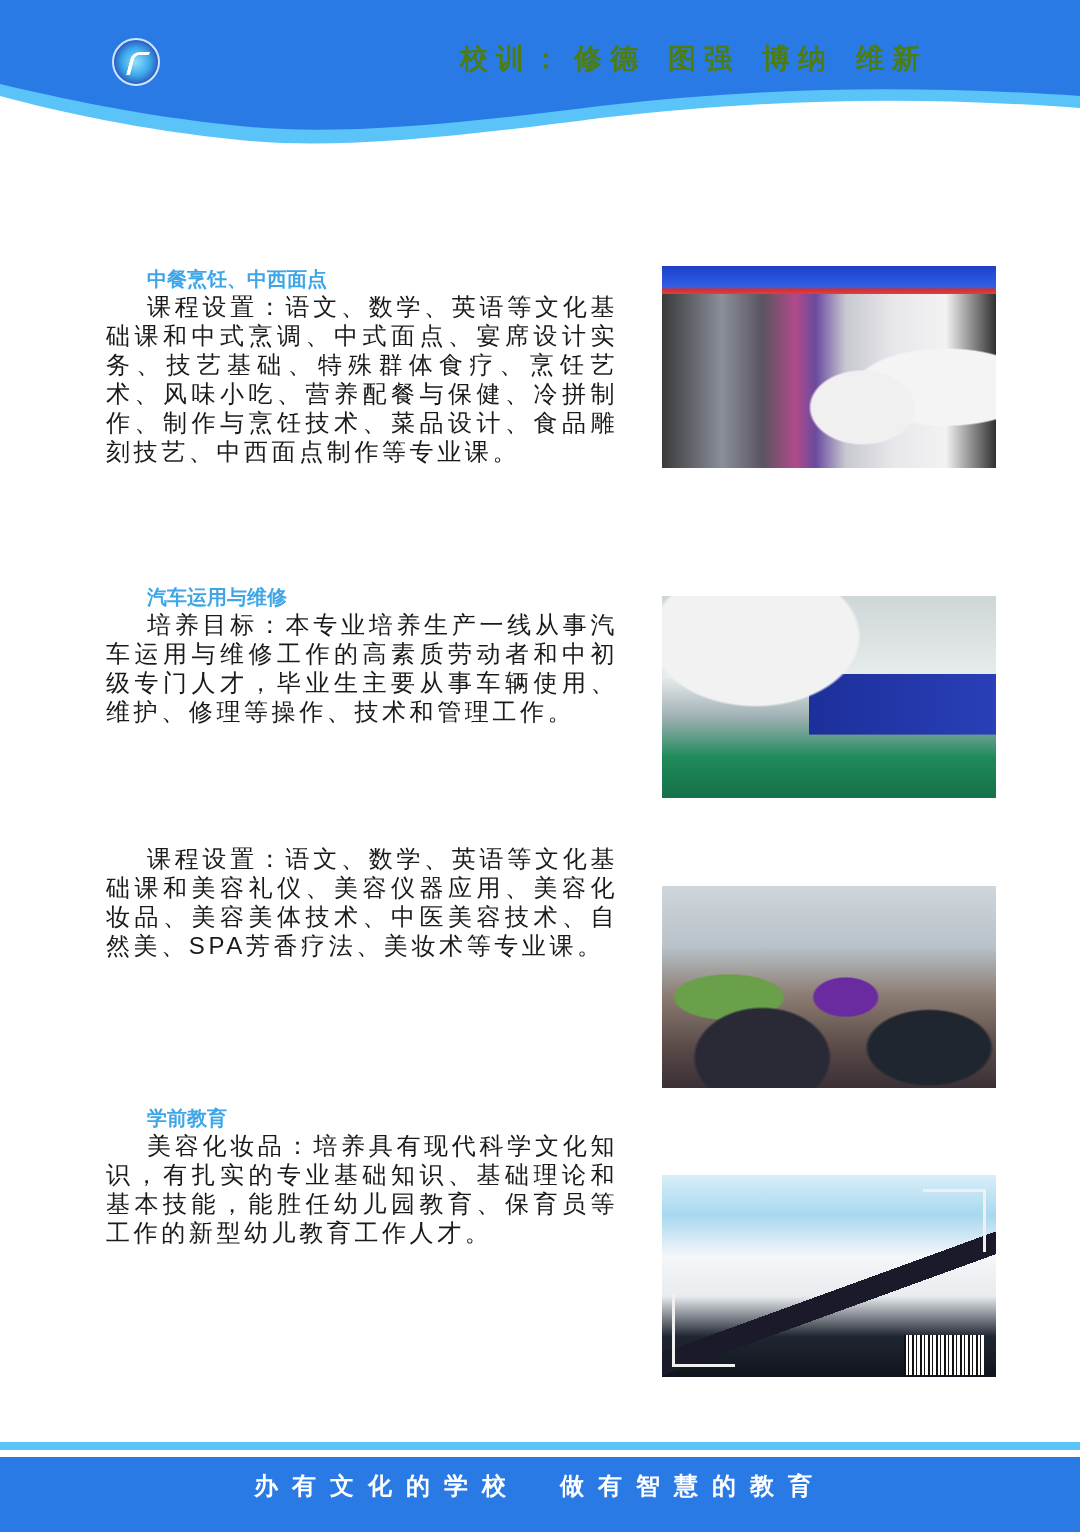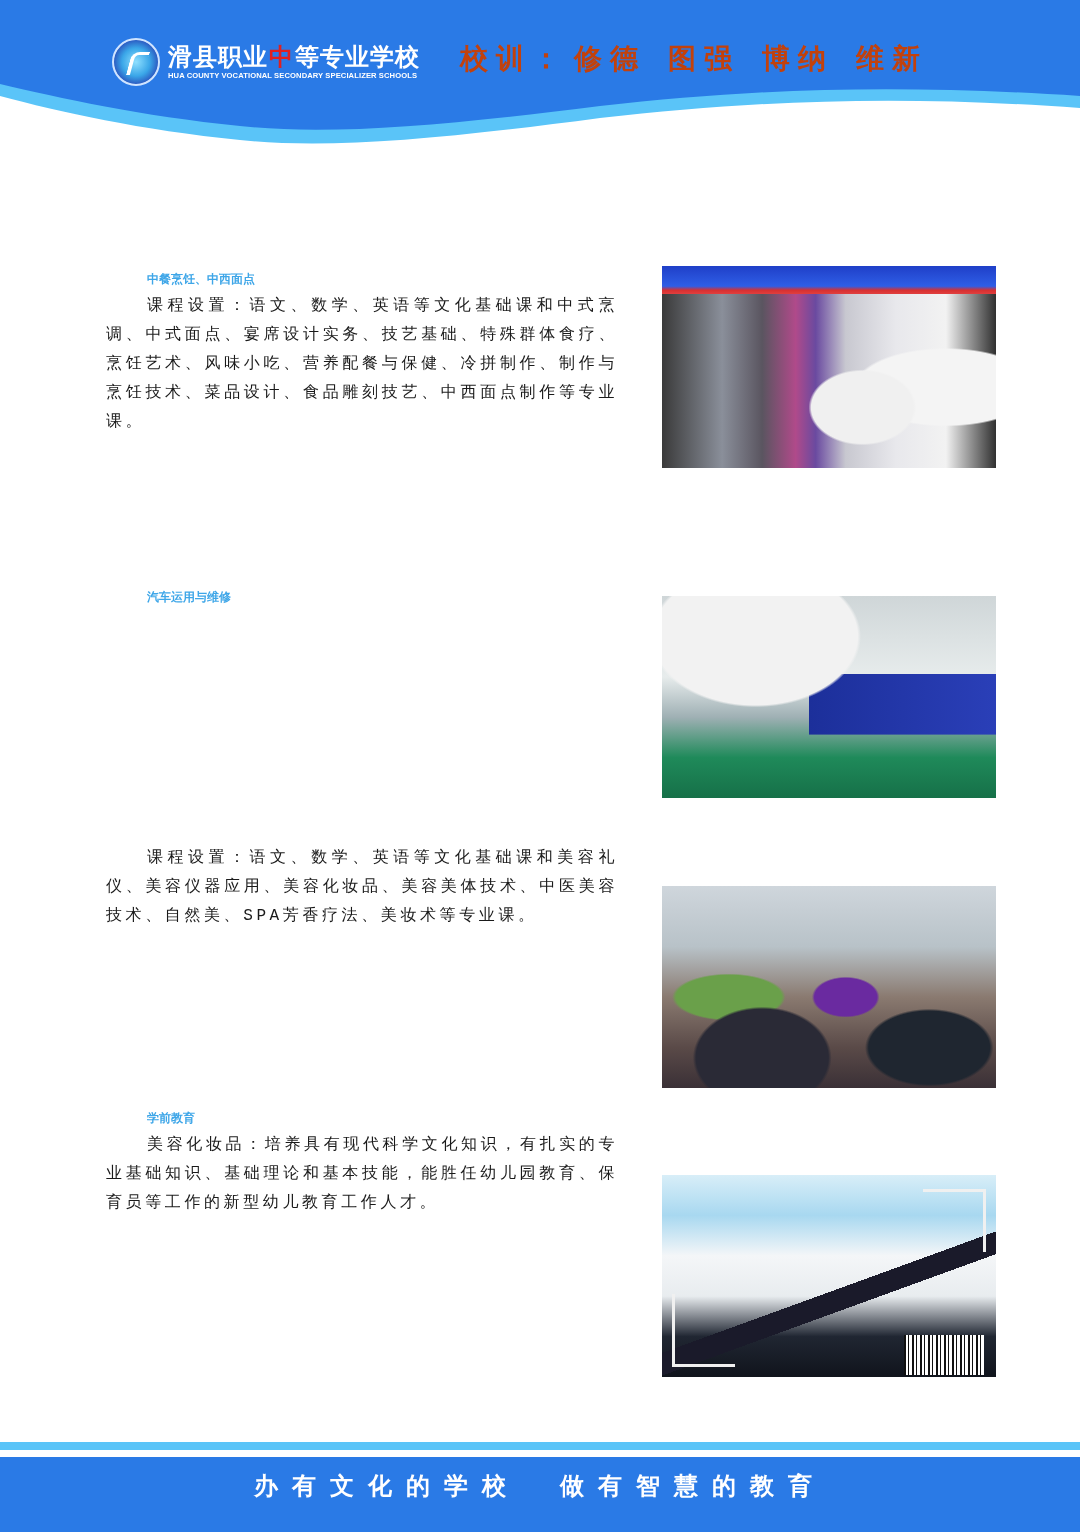--- a/index.html
+++ b/index.html
@@ -25,34 +25,34 @@
     .logo-cn {
       color: #ffffff; font-size: 24px; font-weight: bold; letter-spacing: 1px; line-height: 28px;
       display: flex; align-items: center;
     }
     .logo-cn .mark { color: #e02020; font-size: 24px; margin: 0 1px; }
     .logo-en {
       color: #ffffff; font-size: 7.6px; font-weight: bold; letter-spacing: 0.1px; line-height: 10px;
       font-family: "Liberation Sans", sans-serif; white-space: nowrap;
     }
     .motto {
-      position: absolute; left: 460px; top: 40px; color: #c2410c; font-size: 28px;
+      position: absolute; left: 460px; top: 40px; color: #4d7c0f; font-size: 28px;
       letter-spacing: 8px; white-space: nowrap; font-weight: bold;
     }
     .motto span { margin-right: 22px; }
     .motto .lead { margin-right: 6px; }
 
     .section { position: absolute; left: 106px; width: 512px; }
     .sec-title {
-      color: #3ea6e8; font-size: 12px; font-weight: bold; line-height: 26px;
+      color: #3ea6e8; font-size: 20px; font-weight: bold; line-height: 26px;
       margin-left: 41px; letter-spacing: 0px;
     }
     .para {
-      color: #1a1a1a; font-family: Liberation Mono, monospace;
-      font-size: 16px; line-height: 29px; letter-spacing: 3.6px; text-indent: 41px;
+      color: #1a1a1a; font-family: Liberation Sans, sans-serif;
+      font-size: 24px; line-height: 29px; letter-spacing: 3.6px; text-indent: 41px;
       margin: 0; text-align: justify;
     }
     .photo {
       position: absolute; left: 662px; width: 334px; height: 202px; overflow: hidden;
     }
     .ph-food {
       background:
         linear-gradient(180deg, #1f3fc8 0%, #2f5ee6 10%, #d83030 12%, #e04040 14%, transparent 14%),
         radial-gradient(ellipse at 60% 70%, #f0f0f0 0 18%, transparent 19%),
         radial-gradient(ellipse at 85% 60%, #f4f4f4 0 22%, transparent 23%),
@@ -98,43 +98,36 @@
 <body>
 
 <div class="header">
   <svg width="1080" height="170" viewBox="0 0 1080 170">
     <path d="M0 0 H1080 V108 C900 95 760 100 600 118 C450 138 330 150 240 140 C140 130 60 112 0 96 Z" fill="#5ac4f8"></path>
     <path d="M0 0 H1080 V96 C900 84 760 88 600 106 C450 125 330 136 240 126 C140 116 60 98 0 84 Z" fill="#2a7ae6"></path>
   </svg>
 
   <div class="logo-wrap">
     <div class="logo-emblem"></div>
-    <div class="logo-text">
-      <div class="logo-cn">
-        <span>滑县职业</span>
-        <span class="mark">中</span>
-        <span>等专业学校</span>
-      </div>
-      <div class="logo-en">HUA COUNTY VOCATIONAL SECONDARY SPECIALIZER SCHOOLS</div>
-    </div>
   </div>
 
   <div class="motto">
     <span class="lead">校训：</span><span>修德</span><span>图强</span><span>博纳</span><span>维新</span>
   </div>
 </div>
 
 <div class="section" style="top:266px;">
   <div class="sec-title">中餐烹饪、中西面点</div>
   <p class="para">课程设置：语文、数学、英语等文化基础课和中式烹调、中式面点、宴席设计实务、技艺基础、特殊群体食疗、烹饪艺术、风味小吃、营养配餐与保健、冷拼制作、制作与烹饪技术、菜品设计、食品雕刻技艺、中西面点制作等专业课。</p>
 </div>
 <div class="photo ph-food" style="top:266px;"></div>
 
 <div class="section" style="top:584px;">
   <div class="sec-title">汽车运用与维修</div>
+  <p class="para">培养目标：本专业培养生产一线从事汽车运用与维修工作的高素质劳动者和中初级专门人才，毕业生主要从事车辆使用、维护、修理等操作、技术和管理工作。</p>
 </div>
 <div class="photo ph-car" style="top:596px;"></div>
 
 <div class="section" style="top:844px;">
   <p class="para">课程设置：语文、数学、英语等文化基础课和美容礼仪、美容仪器应用、美容化妆品、美容美体技术、中医美容技术、自然美、SPA芳香疗法、美妆术等专业课。</p>
 </div>
 <div class="photo ph-beauty" style="top:886px;"></div>
 
 <div class="section" style="top:1105px;">
   <div class="sec-title">学前教育</div>

